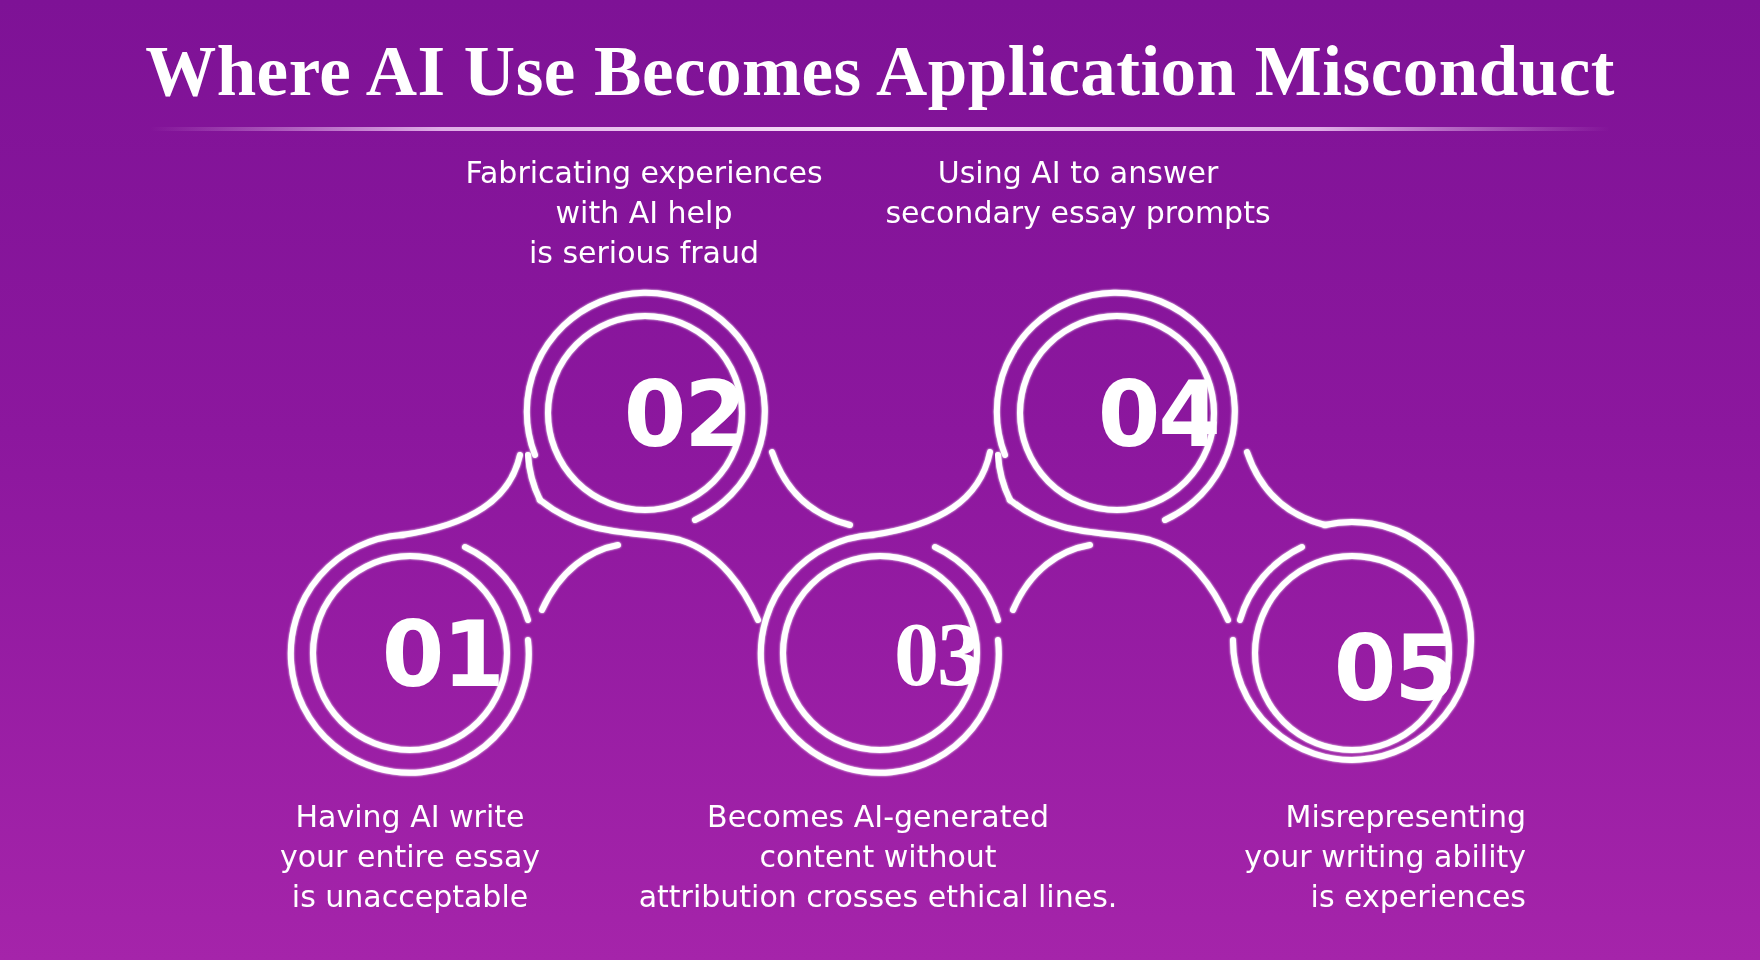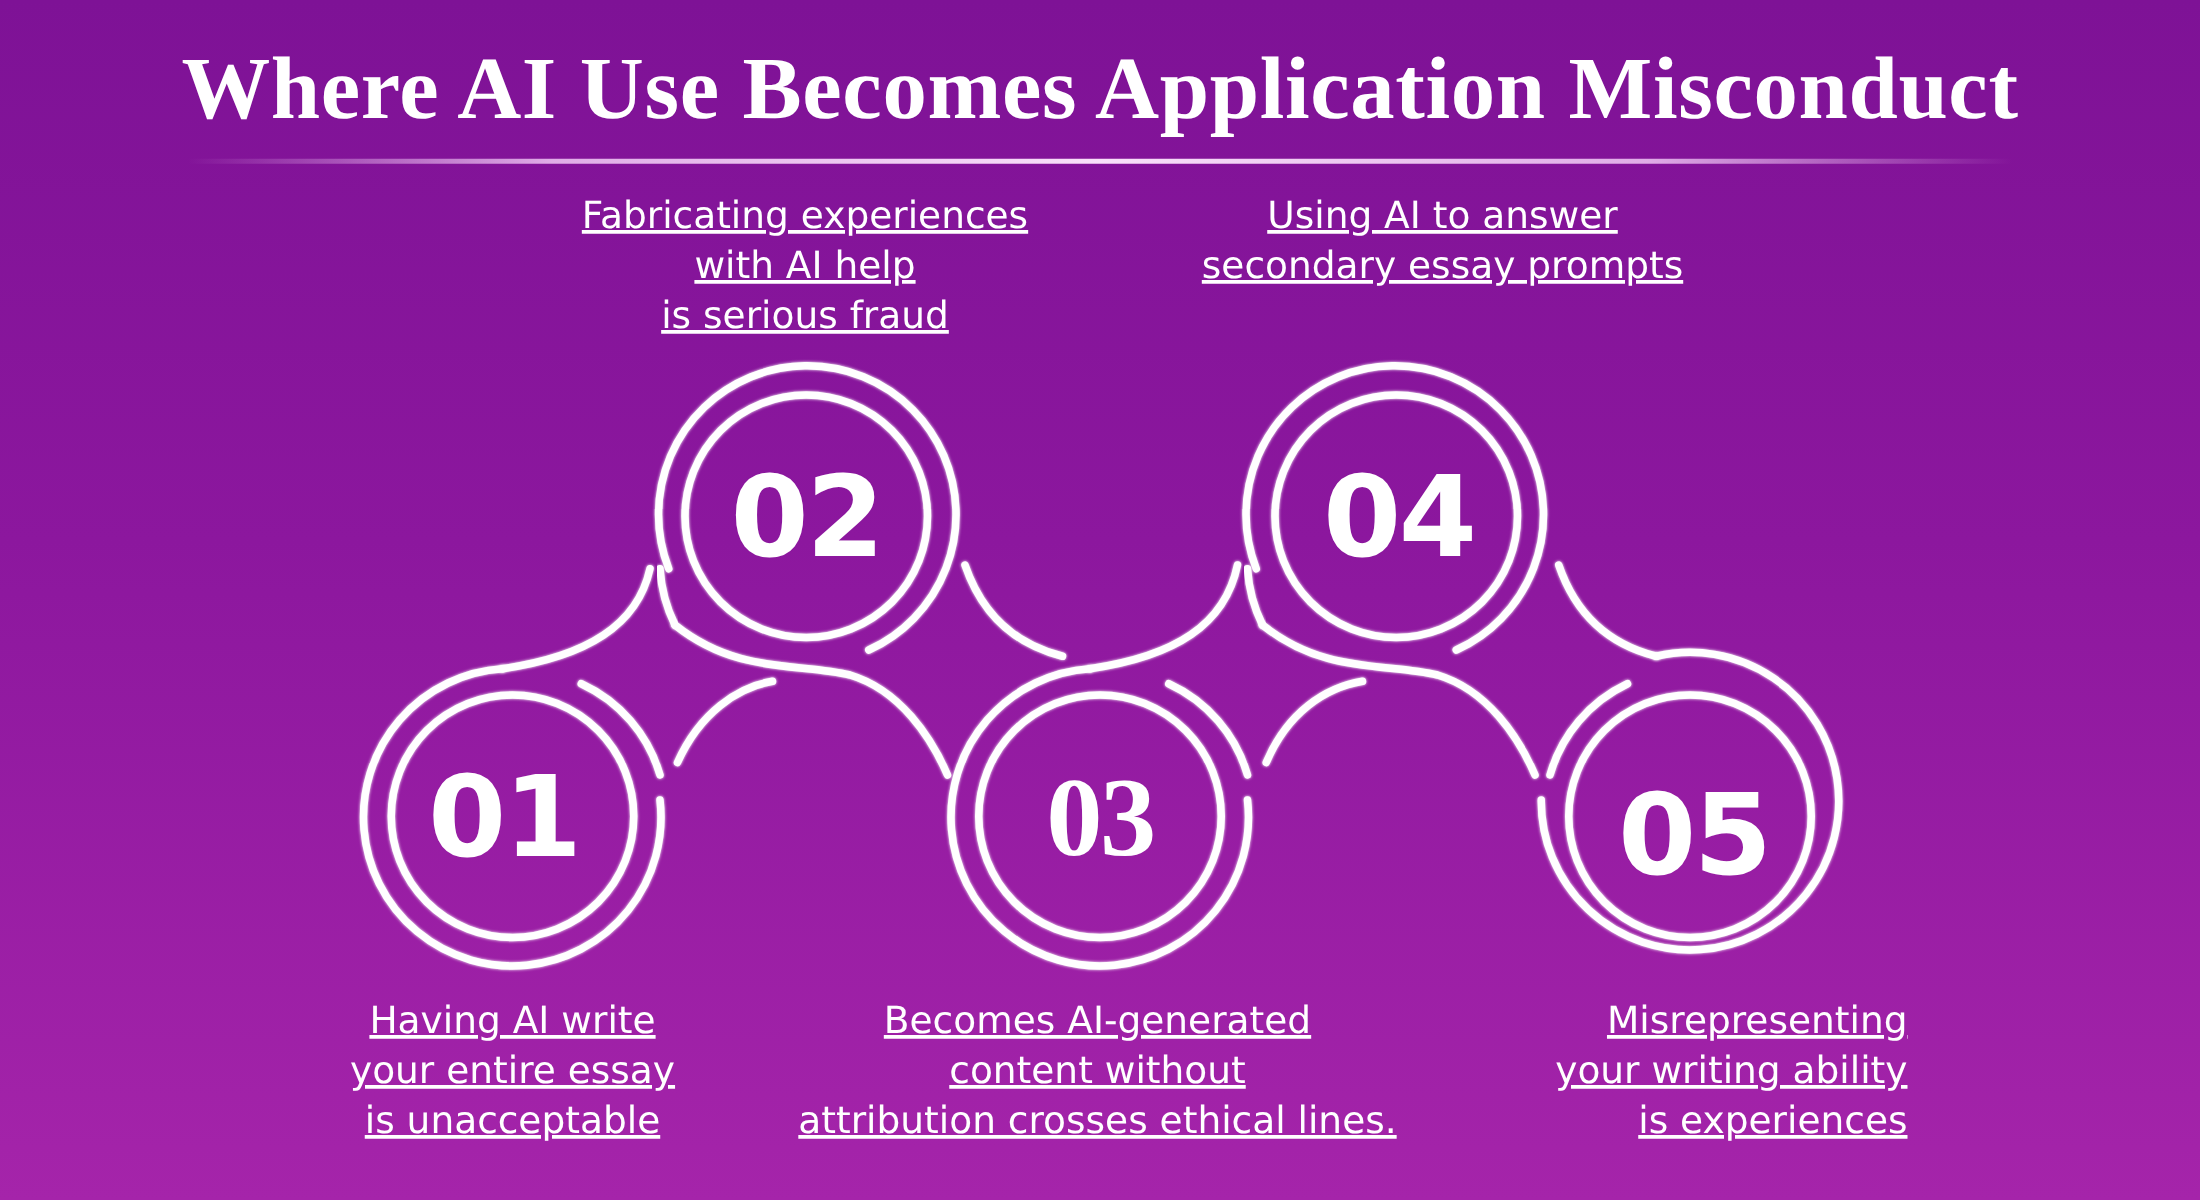--- a/index.html
+++ b/index.html
@@ -15,27 +15,27 @@
     font-family:Liberation Serif, serif; font-weight:700; font-size:71px;
     letter-spacing:0.5px; color:#ffffff; line-height:86px;
   }
   .divider {
     position:absolute; left:150px; top:127px; width:1460px; height:4px; border-radius:2px;
     background: linear-gradient(90deg, rgba(255,255,255,0) 0%, rgba(240,200,245,0.85) 20%, rgba(255,235,255,0.95) 50%, rgba(240,200,245,0.85) 80%, rgba(255,255,255,0) 100%);
   }
   svg.diagram { position:absolute; left:0; top:0; }
   .ring { fill:none; stroke:#ffffff; stroke-width:6; stroke-linecap:round; filter:url(#glow); }
   .num {
-    position:absolute; width:200px; text-align:center;
+    position:absolute; width:200px; text-align:right;
     font-family:"DejaVu Sans", sans-serif; font-weight:700; font-size:90px; line-height:100px;
     color:#ffffff; letter-spacing:-2px;
   }
   .desc {
     position:absolute; text-align:center; font-family:"DejaVu Sans", sans-serif;
-    font-size:30px; line-height:40px; color:#ffffff; white-space:nowrap;text-decoration:underline;
+    font-size:30px; line-height:40px; color:#ffffff; white-space:nowrap;
   }
   .desc span { display:block; }
 </style>
 </head>
 <body>
 
 <div class="title">Where AI Use Becomes Application Misconduct</div>
 <div class="divider"></div>
 
 <svg class="diagram" width="1760" height="960" viewBox="0 0 1760 960">
@@ -89,21 +89,21 @@
 <div class="num" style="left:545px; top:365px;">02</div>
 <div class="num" style="left:780px; top:605px;font-family:Liberation Serif, serif;">03</div>
 <div class="num" style="left:1019px; top:365px;">04</div>
 <div class="num" style="left:1255px; top:619px;">05</div>
 
 <div class="desc" style="left:444px; top:153px; width:400px;">
   <span>Fabricating experiences</span>
   <span>with AI help</span>
   <span>is serious fraud</span>
 </div>
-<div class="desc" style="left:944px; top:153px; width:420px;">
+<div class="desc" style="left:868px; top:153px; width:420px;">
   <span>Using AI to answer</span>
   <span>secondary essay prompts</span>
 </div>
 
 <div class="desc" style="left:240px; top:797px; width:340px;">
   <span>Having AI write</span>
   <span>your entire essay</span>
   <span>is unacceptable</span>
 </div>
 <div class="desc" style="left:628px; top:797px; width:500px;">

